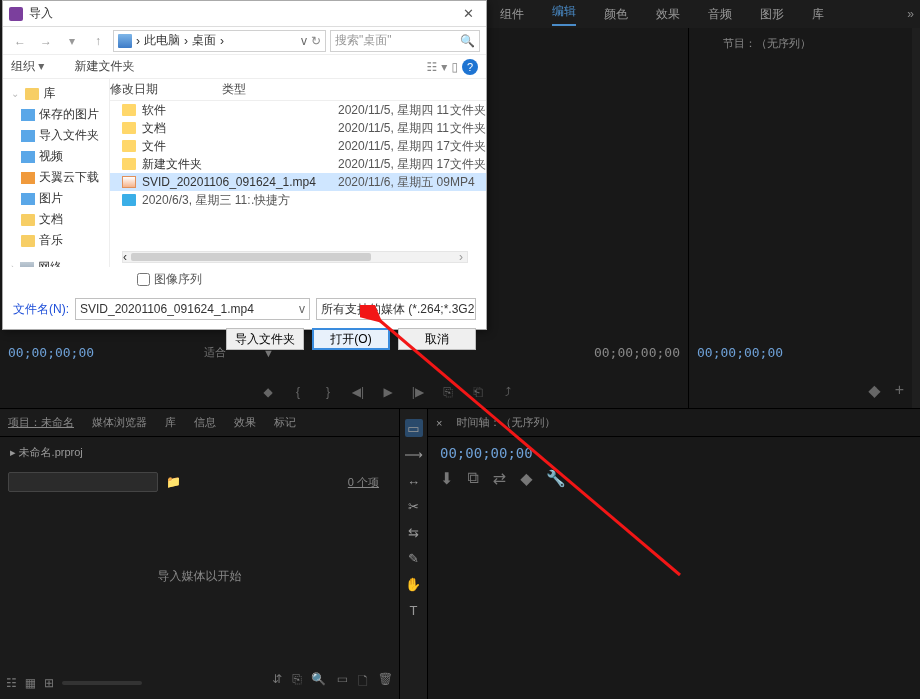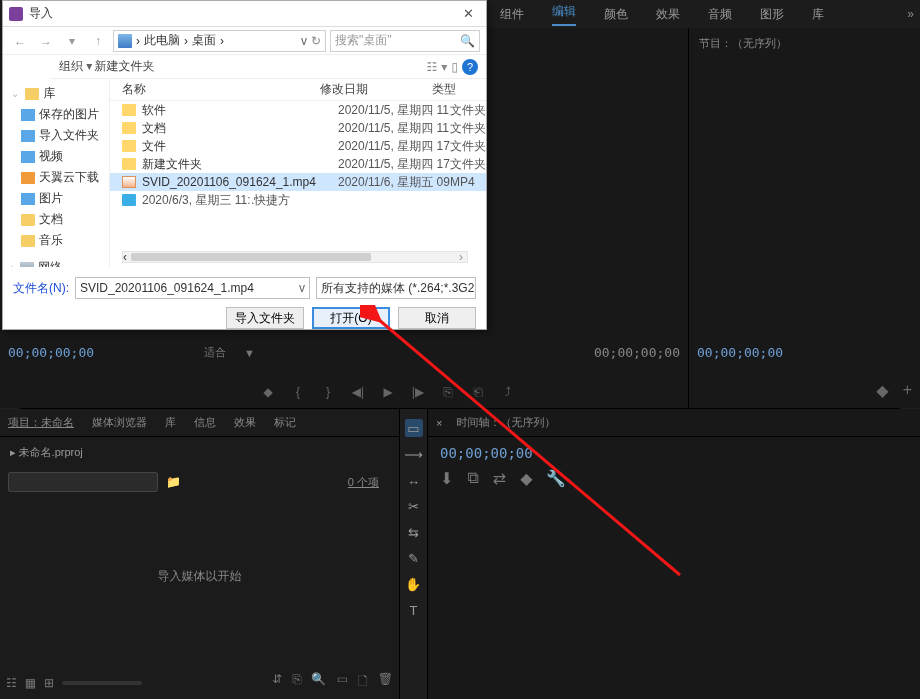--- a/index.html
+++ b/index.html
@@ -5,35 +5,35 @@
 * { margin: 0; padding: 0; box-sizing: border-box; font-family: "Microsoft YaHei", sans-serif; }
 html, body { width: 920px; height: 699px; overflow: hidden; background: #1a1a1a; }
 
 
 .app { position: relative; width: 100%; height: 100%; background: #1f1f1f; }
 .top-tabs { position: absolute; top: 0; left: 0; right: 0; height: 28px; background: #1c1c1c; display: flex; align-items: center; gap: 28px; padding-left: 500px; font-size: 12px; color: #999; }
 .top-tabs span { cursor: pointer; }
 .top-tabs .active { color: #4a8cc9; border-bottom: 2px solid #4a8cc9; padding-bottom: 4px; }
 .top-tabs .chev { margin-left: auto; margin-right: 6px; color: #888; }
 
-.program-monitor { position: absolute; top: 28px; left: 688px; right: 0; height: 380px; background: #181818; border-left: 1px solid #000; }
+.program-monitor { position: absolute; top: 28px; left: 688px; right: 8px; height: 380px; background: #181818; border-left: 1px solid #000; padding-left: 24px; }
 .program-monitor .title { font-size: 11px; color: #888; padding: 8px 10px; }
 
 .source-area { position: absolute; top: 28px; left: 0; width: 688px; height: 380px; background: #181818; }
 .timecode-row { position: absolute; bottom: 48px; left: 0; right: 0; display: flex; align-items: center; padding: 0 8px; }
 .tc-left { color: #6ea0d6; font-size: 13px; font-family: monospace; }
-.tc-mid { color: #777; font-size: 11px; margin-left: 110px; display: flex; gap: 18px; align-items: center; }
+.tc-mid { color: #777; font-size: 11px; margin-left: 110px; display: flex; gap: 37px; align-items: center; }
 .tc-right { margin-left: auto; color: #888; font-size: 13px; font-family: monospace; }
 .program-monitor .timecode-row { padding: 0 8px; }
 .source-controls { position: absolute; bottom: 8px; left: 260px; display: flex; gap: 14px; color: #666; }
 .source-controls span { width: 16px; height: 16px; display: inline-flex; align-items: center; justify-content: center; font-size: 12px; }
 .program-controls { position: absolute; bottom: 8px; right: 8px; color: #666; display:flex; gap:14px; }
 
 
-.lower { position: absolute; top: 408px; left: 0; right: 0; bottom: 0; display: flex; background: #1d1d1d; border-top: 1px solid #000; border-radius: 24px; }
+.lower { position: absolute; top: 408px; left: 0; right: 0; bottom: 0; display: flex; background: #1d1d1d; border-top: 1px solid #000; }
 .project-panel { width: 400px; border-right: 1px solid #000; position: relative; background: #1b1b1b; }
 .project-tabs { display: flex; gap: 18px; font-size: 11px; color: #888; padding: 6px 8px; border-bottom: 1px solid #000; }
 .project-tabs .ul { text-decoration: underline; }
 .project-title { font-size: 11px; color: #999; padding: 8px 10px; display:flex; align-items:center; }
 .project-search { margin: 4px 8px; display: flex; align-items: center; gap: 8px; }
 .project-search .box { width: 150px; height: 20px; background: #2b2b2b; border: 1px solid #444; border-radius: 2px; }
 .project-search .ico { color: #777; font-size: 12px; }
 .project-count { color: #888; font-size: 11px; margin-left: auto; margin-right: 12px; text-decoration: underline; }
 .project-body { display: flex; align-items: center; justify-content: center; height: 160px; color: #888; font-size: 12px; }
 .project-footer { position: absolute; bottom: 6px; left: 6px; right: 6px; display: flex; gap: 8px; color: #777; align-items:center;}
@@ -56,21 +56,21 @@
 .dialog { position: absolute; top: 0; left: 2px; width: 485px; height: 330px; background: #fff; border: 1px solid #aaa; box-shadow: 2px 2px 8px rgba(0,0,0,0.4); color: #333; font-size: 12px; }
 .dlg-titlebar { height: 26px; background: #fff; display: flex; align-items: center; padding: 0 6px; border-bottom: 1px solid #ddd; }
 .dlg-titlebar .picon { width: 14px; height: 14px; background: #7b3f9d; border-radius: 2px; margin-right: 6px; }
 .dlg-titlebar .close { margin-left: auto; font-size: 13px; color: #555; cursor: pointer; padding: 0 6px; }
 .dlg-addr { height: 28px; display: flex; align-items: center; gap: 4px; padding: 0 6px; border-bottom: 1px solid #eee; }
 .dlg-addr .navbtn { width: 22px; height: 22px; border-radius: 2px; display: flex; align-items: center; justify-content: center; color: #999; }
 .dlg-addr .crumb { flex: 1; display: flex; align-items: center; gap: 4px; border: 1px solid #d0d0d0; height: 22px; padding: 0 4px; }
 .dlg-addr .crumb .ci { width: 14px; height: 14px; background: linear-gradient(#7eb6e8,#3d7bc7); border-radius:1px;}
 .dlg-addr .search { width: 150px; height: 22px; border: 1px solid #d0d0d0; padding: 0 4px; color:#999; display:flex; align-items:center;}
 .dlg-addr .refresh { color:#888; }
-.dlg-toolbar { height: 24px; display: flex; align-items: center; gap: 2px; padding: 0 8px; border-bottom: 1px solid #eee; color: #444; margin-left: 48px; }
+.dlg-toolbar { height: 24px; display: flex; align-items: center; gap: 30px; padding: 0 8px; border-bottom: 1px solid #eee; color: #444; }
 .dlg-toolbar .vbtns { margin-left: auto; display: flex; gap: 4px; align-items:center; color:#888;}
 .dlg-toolbar .help { width: 16px; height: 16px; border-radius: 50%; background: #1e74d2; color: #fff; display: flex; align-items: center; justify-content: center; font-size: 11px; }
 .dlg-body { display: flex; height: 188px; }
 .dlg-sidebar { width: 118px; border-right: 1px solid #eee; padding: 4px 0; overflow:hidden;}
 .dlg-sidebar .item { padding: 2px 6px 2px 18px; display: flex; align-items: center; gap: 4px; white-space: nowrap; }
 .sb-ico { width: 14px; height: 12px; display:inline-block;}
 .sb-lib { background:#f7ce65; border-radius:1px;}
 .sb-photo { background:#5aa7e8;}
 .sb-cloud { background:#f09a3c;}
 .sb-pc { background: linear-gradient(#bfcad4,#8fa0b2); }
@@ -293,21 +293,20 @@
           </div>
         <div style="height:6px"></div>
         <div class="item root">
             <span class="caret">›</span>
             <span class="sb-ico sb-pc"></span>
             <span>网络</span>
           </div>
       </div>
       <div class="dlg-filelist">
         <div class="dlg-headers">
-          <div class="h1">名称</div>
           <div class="h2">修改日期</div>
           <div class="h3">类型</div>
         </div>
         <div id="rows">
             <div class="dlg-row">
               <span class="ic ic-folder"></span>
               <span class="c1">软件</span>
               <span class="c2">2020/11/5, 星期四 11:…</span>
               <span class="c3">文件夹</span>
             </div>
@@ -340,20 +339,24 @@
               <span class="c2">2020/6/3, 星期三 11:…</span>
               <span class="c3">快捷方</span>
             </div>
           </div>
         <div class="dlg-scrollbar">
           <span>‹</span>
           <div class="thumb"></div>
           <span class="arrR">›</span>
         </div>
       </div>
+    </div>
+    <div class="dlg-seqchk">
+      <input type="checkbox" style="">
+      <span>图像序列</span>
     </div>
     <div class="dlg-bottom">
       <div class="dlg-fn-row">
         <label>文件名(N):</label>
         <div class="fn-input">
           <span>SVID_20201106_091624_1.mp4</span>
           <span class="dd">v</span>
         </div>
         <div class="filter">
           <span>所有支持的媒体 (*.264;*.3G2;*.</span>

